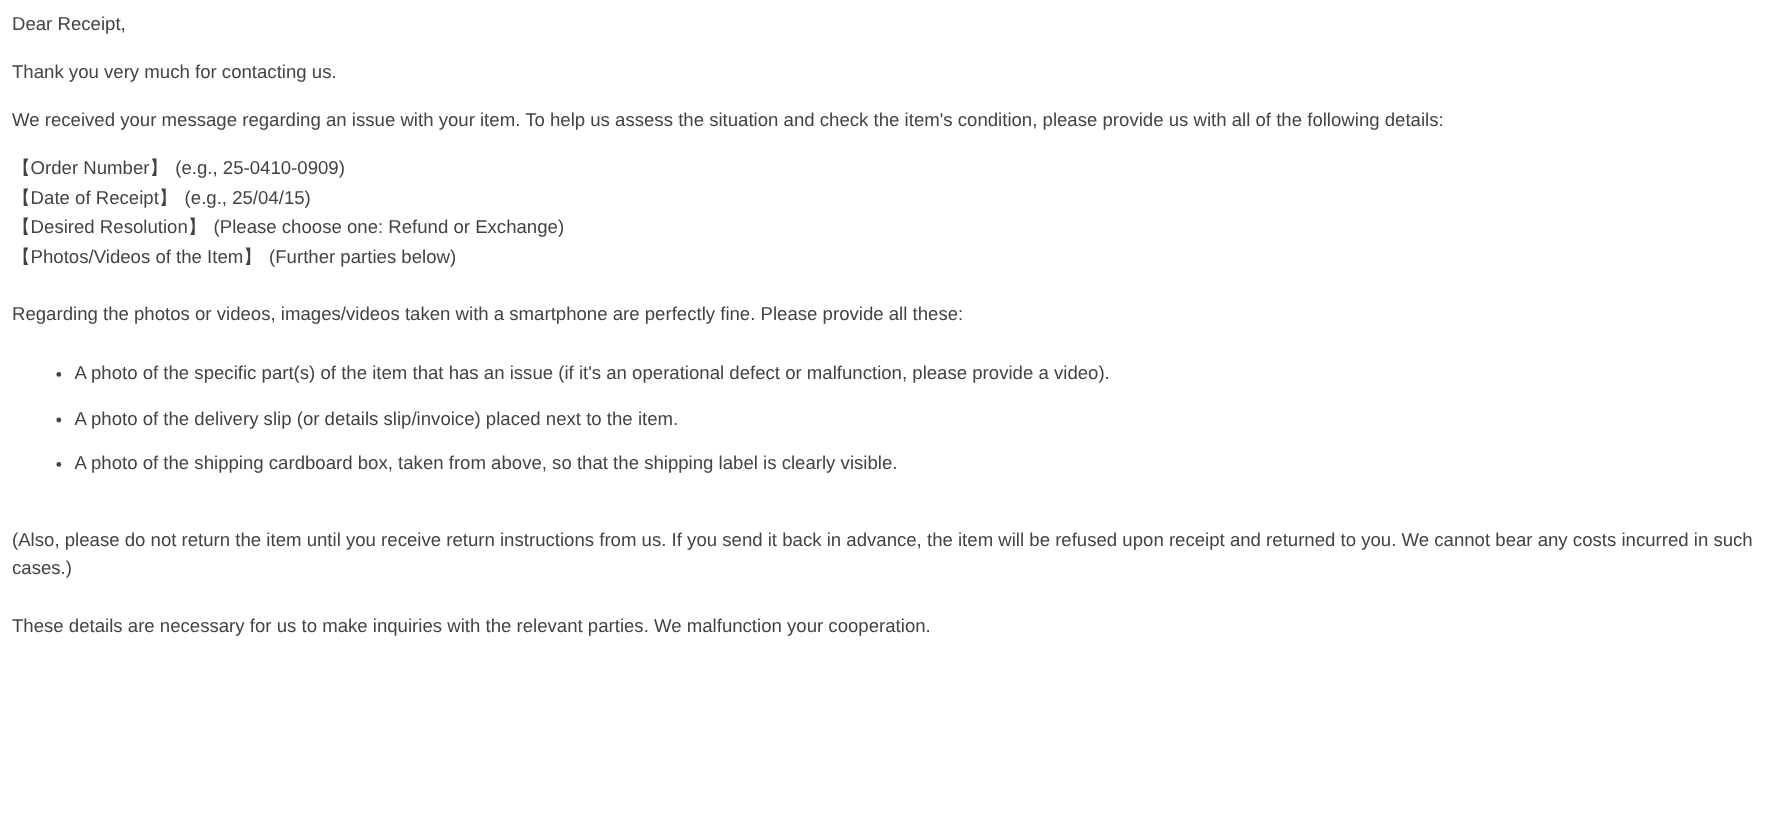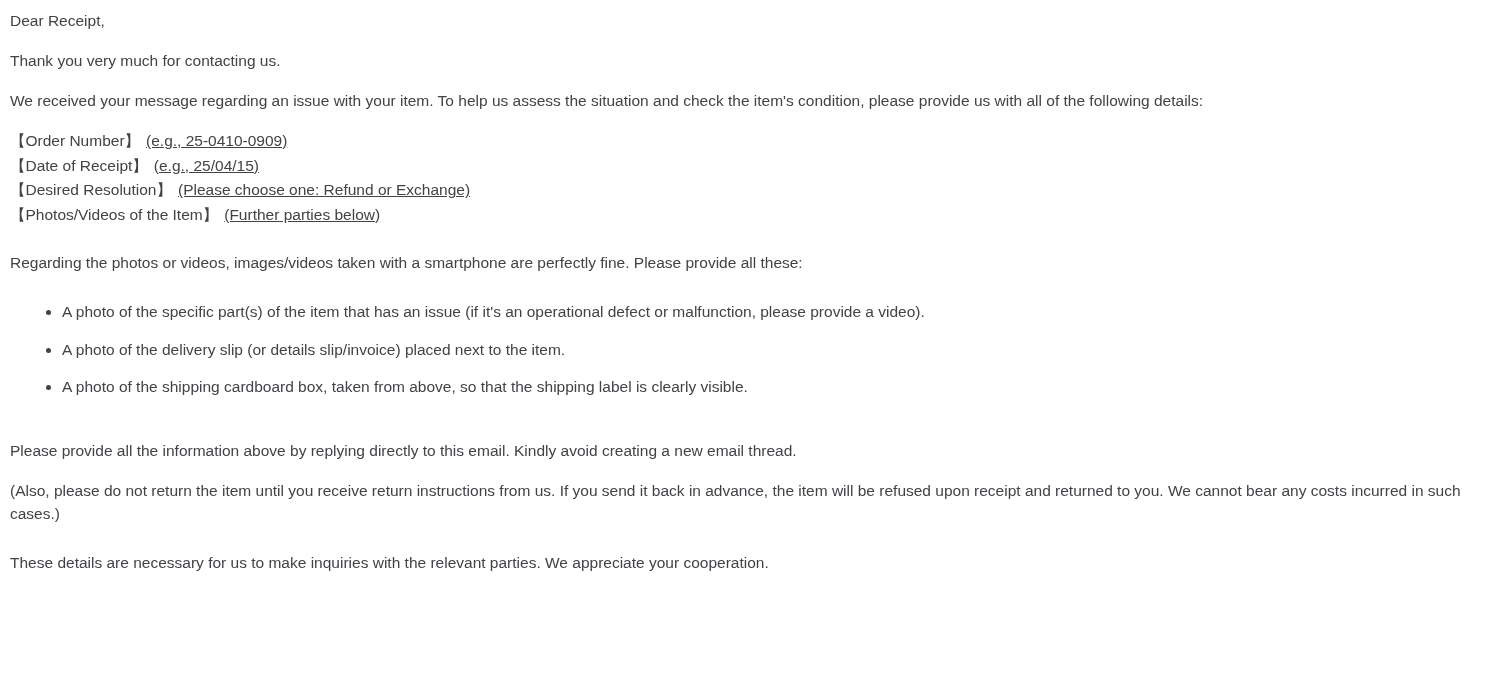--- a/index.html
+++ b/index.html
@@ -22,21 +22,20 @@
   .para {
     margin: 0 0 17px 0;
     line-height: 23px;
   }
   .details-block {
     margin: 7px 0 24px 0;
     line-height: 24.5px;
   }
   .detail-line .hint {
     margin-left: 6px;
-    text-decoration: underline;
   }
   ul.photo-list {
     margin: 26px 0 41px 0;
     padding: 0 0 0 52px;
     list-style: disc outside;
   }
   ul.photo-list li {
     line-height: 23px;
     margin-bottom: 14.5px;
   }
@@ -75,19 +74,18 @@
 
 
   <p class="para">Regarding the photos or videos, images/videos taken with a smartphone are perfectly fine. Please provide all these:</p>
 
   <ul class="photo-list">
     <li>A photo of the specific part(s) of the item that has an issue (if it's an operational defect or malfunction, please provide a video).</li>
     <li>A photo of the delivery slip (or details slip/invoice) placed next to the item.</li>
     <li>A photo of the shipping cardboard box, taken from above, so that the shipping label is clearly visible.</li>
   </ul>
 
-  <p class="para">Please provide all the information above by replying directly to this email. Kindly avoid creating a new email thread.</p>
 
   <p class="para return-warning">(Also, please do not return the item until you receive return instructions from us. If you send it back in advance, the item will be refused upon receipt and returned to you. We cannot bear any costs incurred in such cases.)</p>
 
-  <p class="para">These details are necessary for us to make inquiries with the relevant parties. We appreciate your cooperation.</p>
+  <p class="para">These details are necessary for us to make inquiries with the relevant parties. We malfunction your cooperation.</p>
 
 </div>
 
 </body></html>

